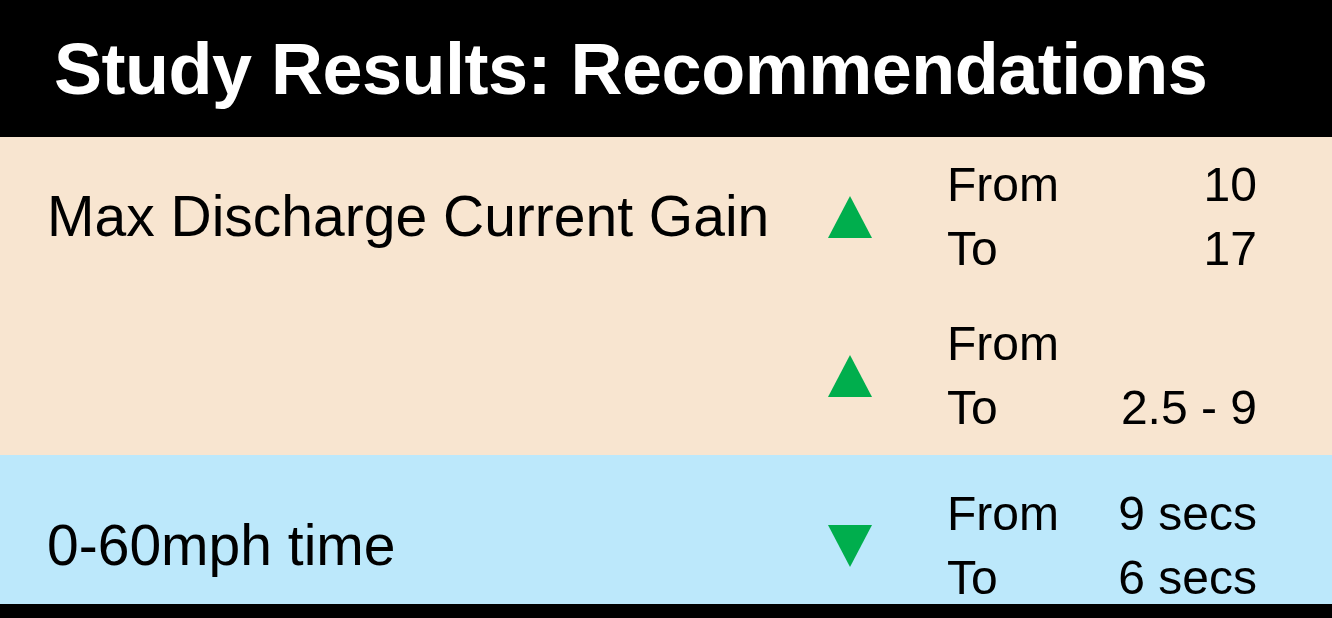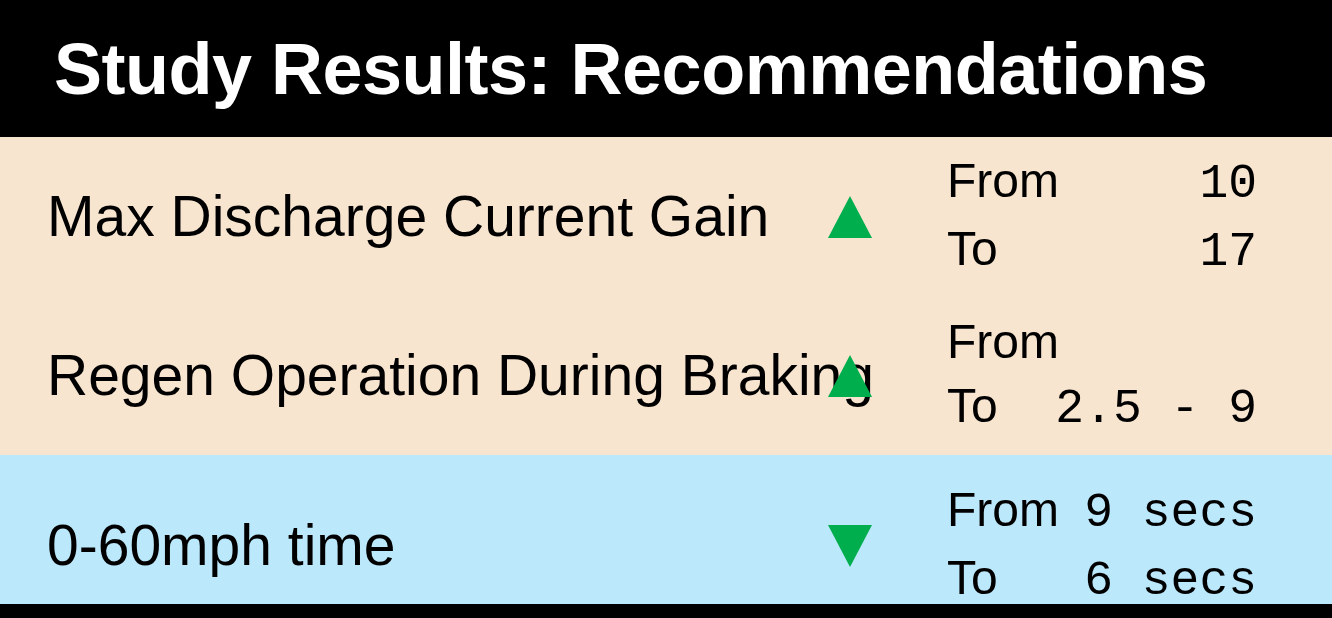--- a/index.html
+++ b/index.html
@@ -107,21 +107,21 @@
     font-size: 48px;
     line-height: 1.32;
   }
   .change-line {
     display: flex;
     justify-content: space-between;
     align-items: baseline;
     white-space: nowrap;
   }
   .change-key { text-align: left; }
-  .change-val { text-align: right; font-family: Liberation Mono, monospace; }
+  .change-val { text-align: right; }
 
   
   .bottom-bar {
     position: absolute;
     left: 0;
     top: 604px;
     width: 1332px;
     height: 14px;
     background: #000000;
   }
@@ -150,21 +150,20 @@
           <span class="change-val">10</span>
         </div>
         <div class="change-line">
           <span class="change-key">To</span>
           <span class="change-val">17</span>
         </div>
       </div>
     </div>
 
     <div class="row row-2">
-      <div class="row-label">Regen Operation During Braking</div>
 
       <div class="trend-cell">
         <div class="tri tri-up"></div>
       </div>
 
       <div class="change-block">
         <div class="change-line">
           <span class="change-key">From</span>
         </div>
         <div class="change-line">

